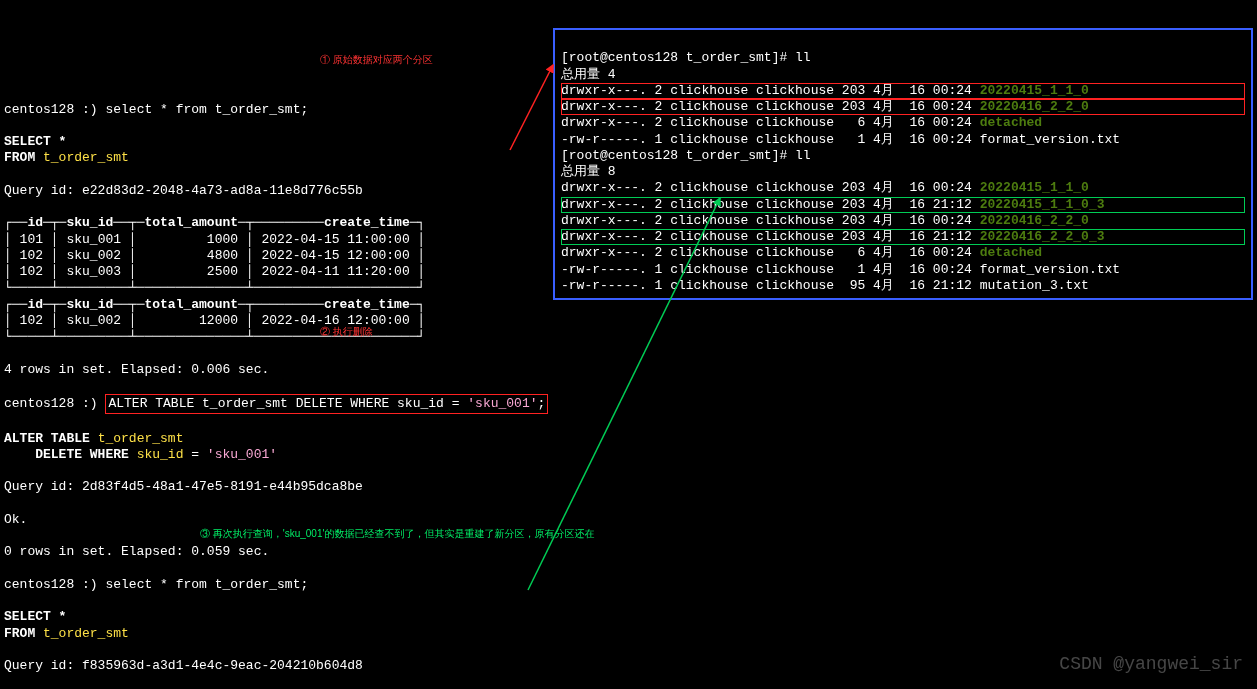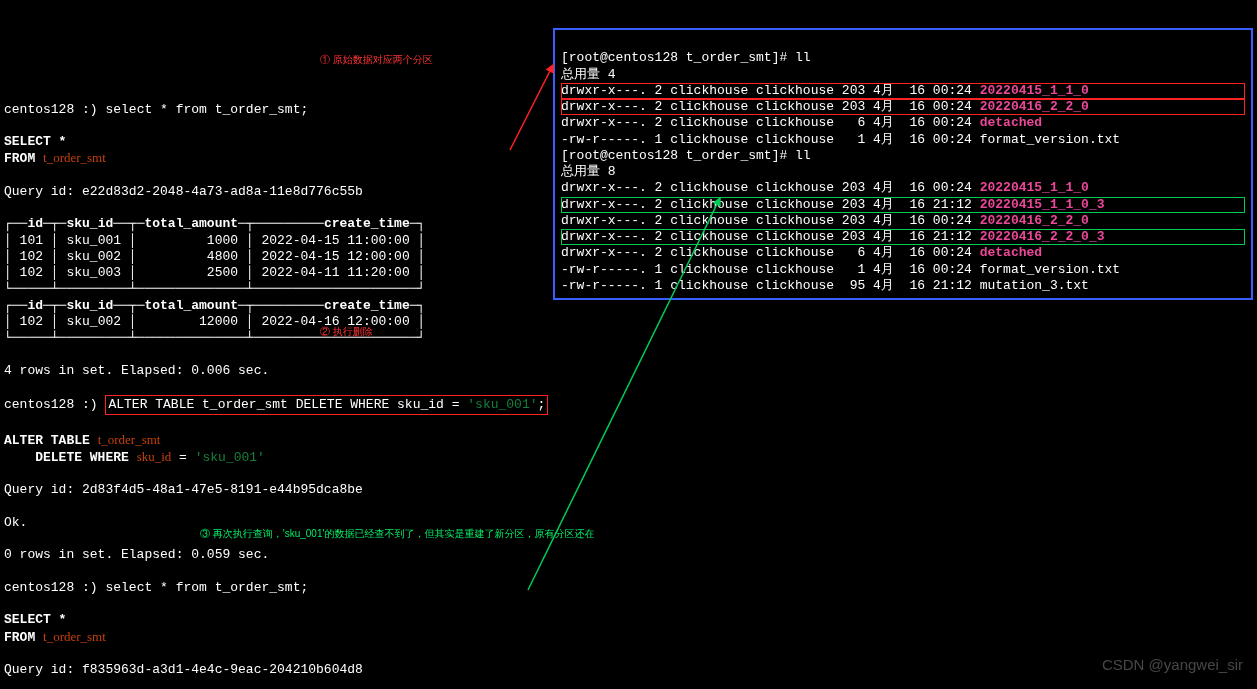--- a/index.html
+++ b/index.html
@@ -10,25 +10,25 @@
     font-family: "Courier New", monospace;
     font-size: 13px;
     line-height: 1.25;
     white-space: pre;
     position: relative;
     width: 1257px;
     height: 689px;
     overflow: hidden;
     box-sizing: border-box;
   }
-  .teal { color: #c2410c; font-family: Liberation Serif, serif; }
-  .orange { color: #15803d; }
+  .teal { color: #fde047; }
+  .orange { color: #f9a8d4; }
   .red { color: #ff3333; }
   .green { color: #00ee66; }
-  .blue-link { color: #ec4899; font-weight: bold; margin-top: 36px;}
+  .blue-link { color: #4d7c0f; font-weight: bold; margin-top: 36px;}
   .bold { font-weight: bold; }
   .box-red { border: 1px solid #ff2222; padding: 1px 2px; display:inline-block; }
   .annot { position: absolute; font-family: "Microsoft YaHei", sans-serif; font-size: 10px; }
   .right-panel {
     position: absolute;
     top: 28px;
     right: 4px;
     width: 700px;
     border: 2px solid #3a5fff;
     background: #000;
@@ -36,22 +36,22 @@
     box-sizing: border-box;
   }
   .row-outline-red { outline: 1px solid #ff2222; outline-offset: -1px;}
   .row-outline-green { outline: 1px solid #00cc55; outline-offset:-1px;}
   .table-block { display:inline-block; }
   .watermark {
     position: absolute;
     bottom: 14px;
     right: 14px;
     color: rgba(200,200,200,0.35);
-    font-family: Liberation Sans, sans-serif;
-    font-size: 15px;
+    font-family: Liberation Mono, monospace;
+    font-size: 18px;
     margin-top: 45px;
   }
   svg.arrow { position:absolute; pointer-events:none; }
 </style>
 </head>
 <body>
 
 
 
 

